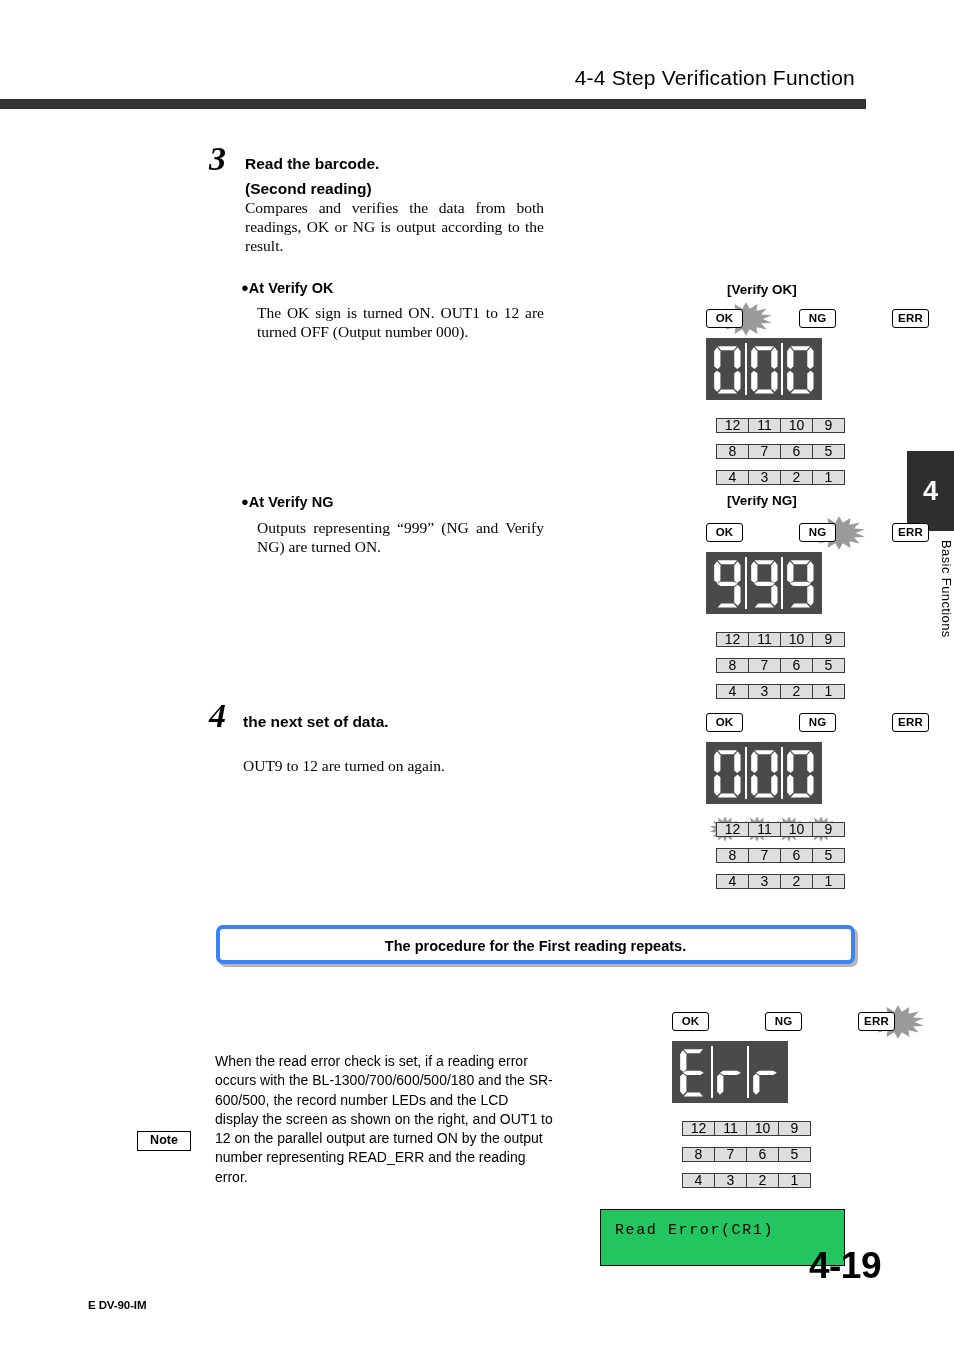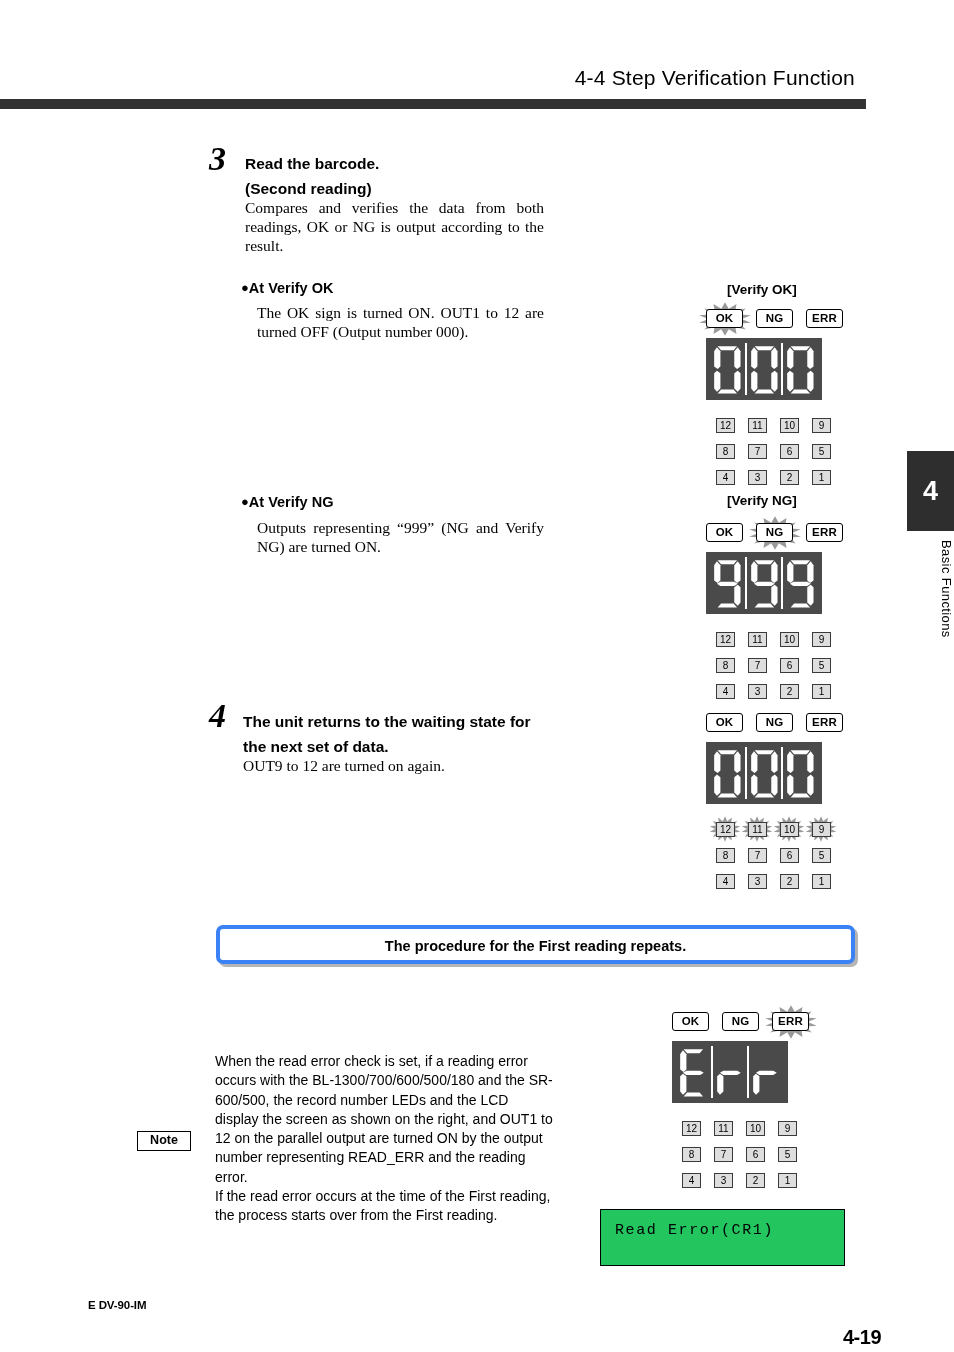--- a/index.html
+++ b/index.html
@@ -103,20 +103,21 @@
   }
   .badge-row {
     position: absolute;
     display: flex;
     gap: 13px;
   }
   .badge-wrap {
     position: relative;
     width: 37px;
     height: 19px;
+    padding-left: 43px;
   }
   .badge {
     position: absolute;
     left: 0; top: 0;
     width: 37px;
     height: 19px;
     box-sizing: border-box;
     border: 1.6px solid #000000;
     border-radius: 3px;
     background: #ffffff;
@@ -163,26 +164,26 @@
     column-gap: 9px;
   }
   .num-wrap {
     position: relative;
     width: 23px;
     height: 17px;
   }
   .num-box {
     position: absolute;
     left: 0; top: 0;
-    width: 19px;
+    width: 33px;
     height: 15px;
     box-sizing: border-box;
     border: 1.4px solid #3a3a3a;
     background: #dedede;
-    font-size: 10px;
+    font-size: 14px;
     line-height: 13px;
     text-align: center;
     z-index: 2;
   }
   .num-flash {
     position: absolute;
     left: 9px; top: 7px;
     width: 32px;
     height: 26px;
     transform: translate(-50%, -50%);
@@ -258,22 +259,22 @@
     position: absolute;
     left: 88px;
     top: 1299px;
     font-size: 11.5px;
     font-weight: bold;
     letter-spacing: -0.1px;
   }
   #footer-pageno {
     position: absolute;
     right: 73px;
-    top: 1326px;
-    font-size: 20px;
+    top: 1245px;
+    font-size: 37px;
     font-weight: bold;
     letter-spacing: -0.5px;
   }
 </style>
 </head>
 <body>
 
 <div id="header-title">4-4  Step Verification Function</div>
 <div id="header-rule"></div>
 
@@ -290,21 +291,20 @@
 <div class="body-serif" style="left:245px; top:198px; width:299px;">Compares and verifies the data from both readings, OK or NG is output according to the result.</div>
 
 <div class="bullet-head" style="left:241px; top:280px;"><span class="bullet-dot">●</span><span>At Verify OK</span></div>
 <div class="body-serif" style="left:257px; top:303px; width:287px;">The OK sign is turned ON. OUT1 to 12 are turned OFF (Output number 000).</div>
 
 <div class="bullet-head" style="left:241px; top:494px;"><span class="bullet-dot">●</span><span>At Verify NG</span></div>
 <div class="body-serif" style="left:257px; top:518px; width:287px;">Outputs representing “999” (NG and Verify NG) are turned ON.</div>
 
 <div class="step-num" style="left:209px; top:697px;">4</div>
 <div class="step-head" style="left:243px; top:709px; width:330px;">
-  <div>The unit returns to the waiting state for</div>
   <div>the next set of data.</div>
 </div>
 <div class="body-serif" style="left:243px; top:756px; width:299px;">OUT9 to 12 are turned on again.</div>
 
 <div id="panels-root">
     <div class="panel-caption" style="left: 727px; top: 282px;">[Verify OK]</div>
     <div class="badge-row" style="left: 706px; top: 309px;">
       <div class="badge-wrap">
         <div class="flash">
           <svg viewBox="0 0 100 100" preserveAspectRatio="none">
@@ -657,21 +657,20 @@
     </div>
   </div>
 
 <div id="repeat-box">
   <div id="repeat-box-label">The procedure for the First reading repeats.</div>
 </div>
 
 <div id="note-badge">Note</div>
 <div id="note-text">
     <div>When the read error check is set, if a reading error occurs with the BL-1300/700/600/500/180 and the SR-600/500, the record number LEDs and the LCD display the screen as shown on the right, and OUT1 to 12 on the parallel output are turned ON by the output number representing READ_ERR and the reading error.</div>
-    <div>If the read error occurs at the time of the First reading, the process starts over from the First reading.</div>
   </div>
 
 <div id="lcd-box">
   <div id="lcd-text">Read Error(CR1)</div>
 </div>
 
 <div id="footer-docid">E DV-90-IM</div>
 <div id="footer-pageno">4-19</div>
 
 </body></html>

